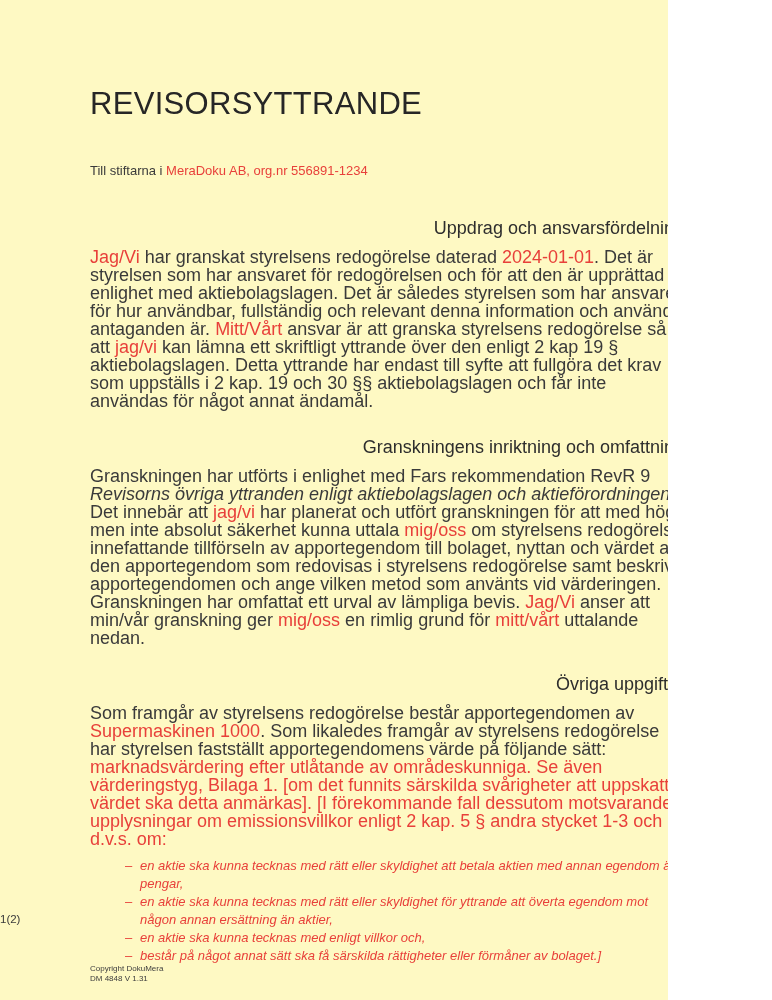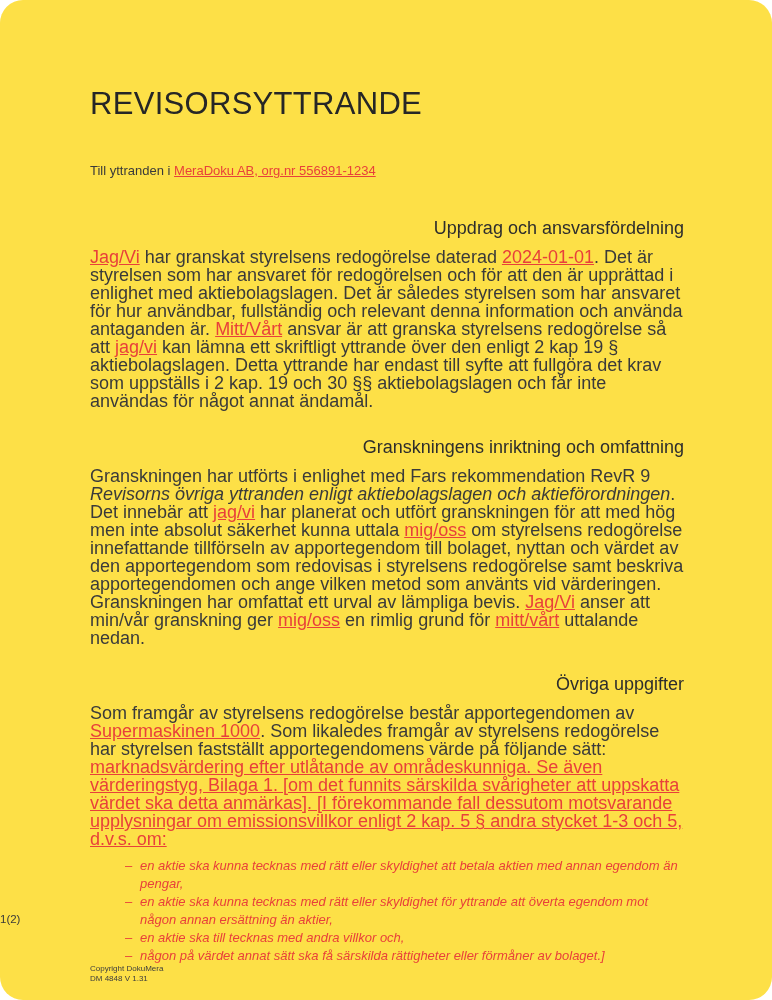--- a/index.html
+++ b/index.html
@@ -3,27 +3,26 @@
 <meta charset="utf-8">
 <style>
   :root{
     --red:#e8403a;
     --body:#3a3a3a;
     --heading:#2d2d2d;
   }
   html,body{margin:0;padding:0;background:#ffffff;}
   .page{
     position:relative;
-    width:772px;
+    width:668px;
     height:1000px;
-    background:#fde047;
+    background:#fef9c3;
     overflow:hidden;
     font-family:"Liberation Sans","DejaVu Sans",sans-serif;
     color:var(--body);
-    border-radius:23px;
   }
   .content{
     position:absolute;
     left:90px;
     top:86px;
     width:594px;
   }
   .doc-title{
     margin:0;
     font-size:31px;
@@ -51,21 +50,21 @@
     font-size:18px;
     font-weight:400;
     line-height:23px;
     color:var(--heading);
     text-align:right;
   }
   .para{
     font-size:18px;
     line-height:18px;
   }
-  .c-red{color:var(--red);text-decoration:underline;}
+  .c-red{color:var(--red);}
   .it{font-style:italic;}
   .cond-list{
     margin-top:9px;
     margin-left:35px;
     color:var(--red);
     font-size:13px;
     line-height:18px;
   }
   .list-item{display:flex;}
   .dash{flex:none;width:15px;}
@@ -90,21 +89,21 @@
 </style>
 </head>
 <body>
 
 <div class="page">
   <div class="content">
 
     <h1 class="doc-title">REVISORSYTTRANDE</h1>
 
 
-    <div class="recipient"><span>Till yttranden i </span><span class="c-red">MeraDoku AB, org.nr 556891-1234</span></div>
+    <div class="recipient"><span>Till stiftarna i </span><span class="c-red">MeraDoku AB, org.nr 556891-1234</span></div>
 
     <div class="section first">
       <h2 class="section-heading">Uppdrag och ansvarsfördelning</h2>
       <div class="para"><span class="c-red">Jag/Vi</span><span> har granskat styrelsens redogörelse daterad </span><span class="c-red">2024-01-01</span><span>. Det är styrelsen som har ansvaret för redogörelsen och för att den är upprättad i enlighet med aktiebolagslagen. Det är således styrelsen som har ansvaret för hur användbar, fullständig och relevant denna information och använda antaganden är. </span><span class="c-red">Mitt/Vårt</span><span> ansvar är att granska styrelsens redogörelse så att </span><span class="c-red">jag/vi</span><span> kan lämna ett skriftligt yttrande över den enligt 2 kap 19 § aktiebolagslagen. Detta yttrande har endast till syfte att fullgöra det krav som uppställs i 2 kap. 19 och 30 §§ aktiebolagslagen och får inte användas för något annat ändamål.</span></div>
     </div>
 
     <div class="section">
       <h2 class="section-heading">Granskningens inriktning och omfattning</h2>
       <div class="para"><span>Granskningen har utförts i enlighet med Fars rekommendation RevR 9 </span><span class="it">Revisorns övriga yttranden enligt aktiebolagslagen och aktieförordningen</span><span>. Det innebär att </span><span class="c-red">jag/vi</span><span> har planerat och utfört granskningen för att med hög men inte absolut säkerhet kunna uttala </span><span class="c-red">mig/oss</span><span> om styrelsens redogörelse innefattande tillförseln av apportegendom till bolaget, nyttan och värdet av den apportegendom som redovisas i styrelsens redogörelse samt beskriva apportegendomen och ange vilken metod som använts vid värderingen. Granskningen har omfattat ett urval av lämpliga bevis. </span><span class="c-red">Jag/Vi</span><span> anser att min/vår granskning ger </span><span class="c-red">mig/oss</span><span> en rimlig grund för </span><span class="c-red">mitt/vårt</span><span> uttalande nedan.</span></div>
     </div>
@@ -118,25 +117,25 @@
       <div class="list-item">
         <span class="dash">–</span>
         <span class="li-text">en aktie ska kunna tecknas med rätt eller skyldighet att betala aktien med annan egendom än pengar,</span>
       </div>
       <div class="list-item">
         <span class="dash">–</span>
         <span class="li-text">en aktie ska kunna tecknas med rätt eller skyldighet för yttrande att överta egendom mot någon annan ersättning än aktier,</span>
       </div>
       <div class="list-item">
         <span class="dash">–</span>
-        <span class="li-text">en aktie ska till tecknas med andra villkor och,</span>
+        <span class="li-text">en aktie ska kunna tecknas med enligt villkor och,</span>
       </div>
       <div class="list-item">
         <span class="dash">–</span>
-        <span class="li-text">någon på värdet annat sätt ska få särskilda rättigheter eller förmåner av bolaget.]</span>
+        <span class="li-text">består på något annat sätt ska få särskilda rättigheter eller förmåner av bolaget.]</span>
       </div>
     </div>
 
   </div>
 
   <div class="page-number">1(2)</div>
 
   <div class="copyright">
     <div>Copyright DokuMera</div>
     <div>DM 4848 V 1.31</div>

